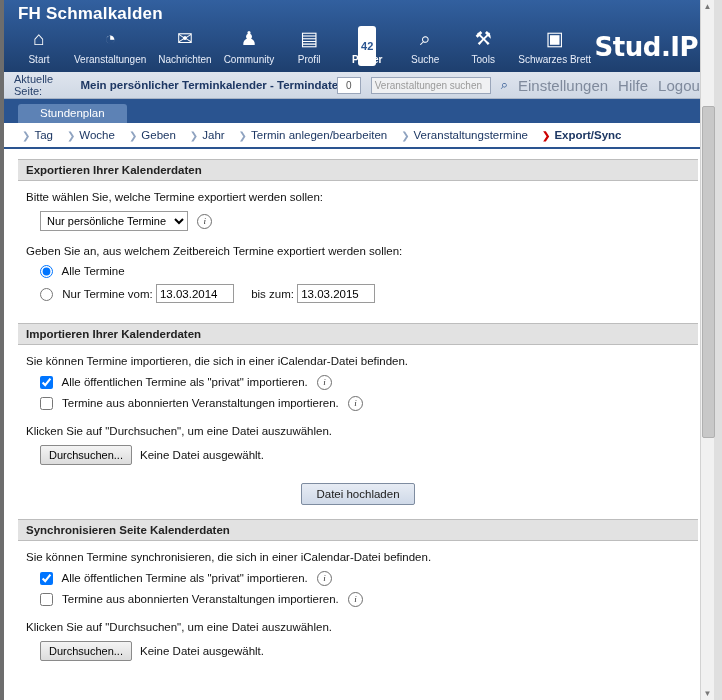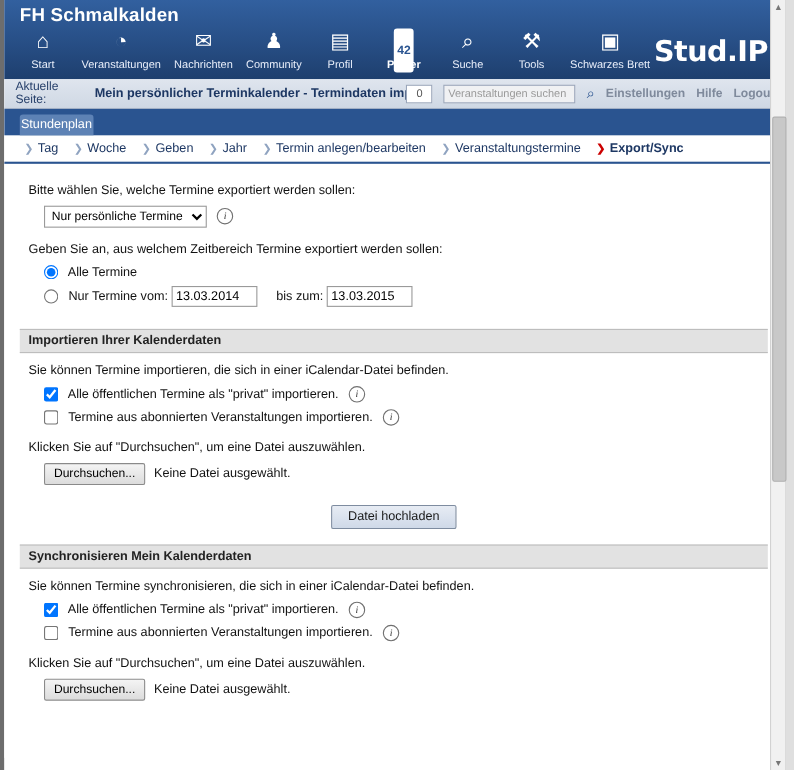--- a/index.html
+++ b/index.html
@@ -170,38 +170,37 @@
     font-size: 10px;
     color: #9a9a9a;
     padding: 0 3px;
   }
   .mag {
     color: #2a5490;
     font-size: 13px;
   }
   .crumb-link {
     color: #7f8a9c;
-    font-size: 11px;
+    font-size: 15px;
     cursor: pointer;
-    font-weight: bold;
   }
 
   
   .tabrow {
     position: relative;
     height: 24px;
     background: #2a5490;
     padding-left: 14px;
     display: flex;
     align-items: flex-end;
   }
   .tab {
     height: 19px;
     line-height: 19px;
-    padding: 0 1px;
+    padding: 0 22px;
     margin-right: 3px;
     font-size: 11.5px;
     background: #5d82b5;
     color: #ffffff;
     border-radius: 3px 3px 0 0;
     cursor: pointer;
   }
   .tab.active {
     background: #ffffff;
     color: #1d3763;
@@ -466,20 +465,21 @@
         <span>Veranstaltungstermine</span>
       </div>
       <div class="subnav-item current">
         <span class="arr">❯</span>
         <span>Export/Sync</span>
       </div>
     </div>
 
     <div class="content">
 
+      <div class="section-head">Exportieren Ihrer Kalenderdaten</div>
       <div class="section-body">
         <div class="row">Bitte wählen Sie, welche Termine exportiert werden sollen:</div>
         <div class="row indent">
           <select class="sel">
             <option>Nur persönliche Termine</option>
           </select>
           <span class="info-icon">i</span>
         </div>
         <div class="row" style="margin-top:14px;">Geben Sie an, aus welchem Zeitbereich Termine exportiert werden sollen:</div>
         <div class="indent">
@@ -515,21 +515,21 @@
         <div class="row" style="margin-top:14px;">Klicken Sie auf "Durchsuchen", um eine Datei auszuwählen.</div>
         <div class="indent file-row">
           <button class="btn-file">Durchsuchen...</button>
           <span class="file-status">Keine Datei ausgewählt.</span>
         </div>
         <div class="center" style="margin-top:18px;">
           <button class="btn">Datei hochladen</button>
         </div>
       </div>
 
-      <div class="section-head">Synchronisieren Mein Kalenderdaten</div>
+      <div class="section-head">Synchronisieren Seite Kalenderdaten</div>
       <div class="section-body">
         <div class="row">Sie können Termine synchronisieren, die sich in einer iCalendar-Datei befinden.</div>
         <div class="indent">
           <div class="mini-line">
             <input class="chk" type="checkbox" checked="" style="">
             <span>Alle öffentlichen Termine als "privat" importieren.</span>
             <span class="info-icon">i</span>
           </div>
           <div class="mini-line">
             <input class="chk" type="checkbox" style="">

